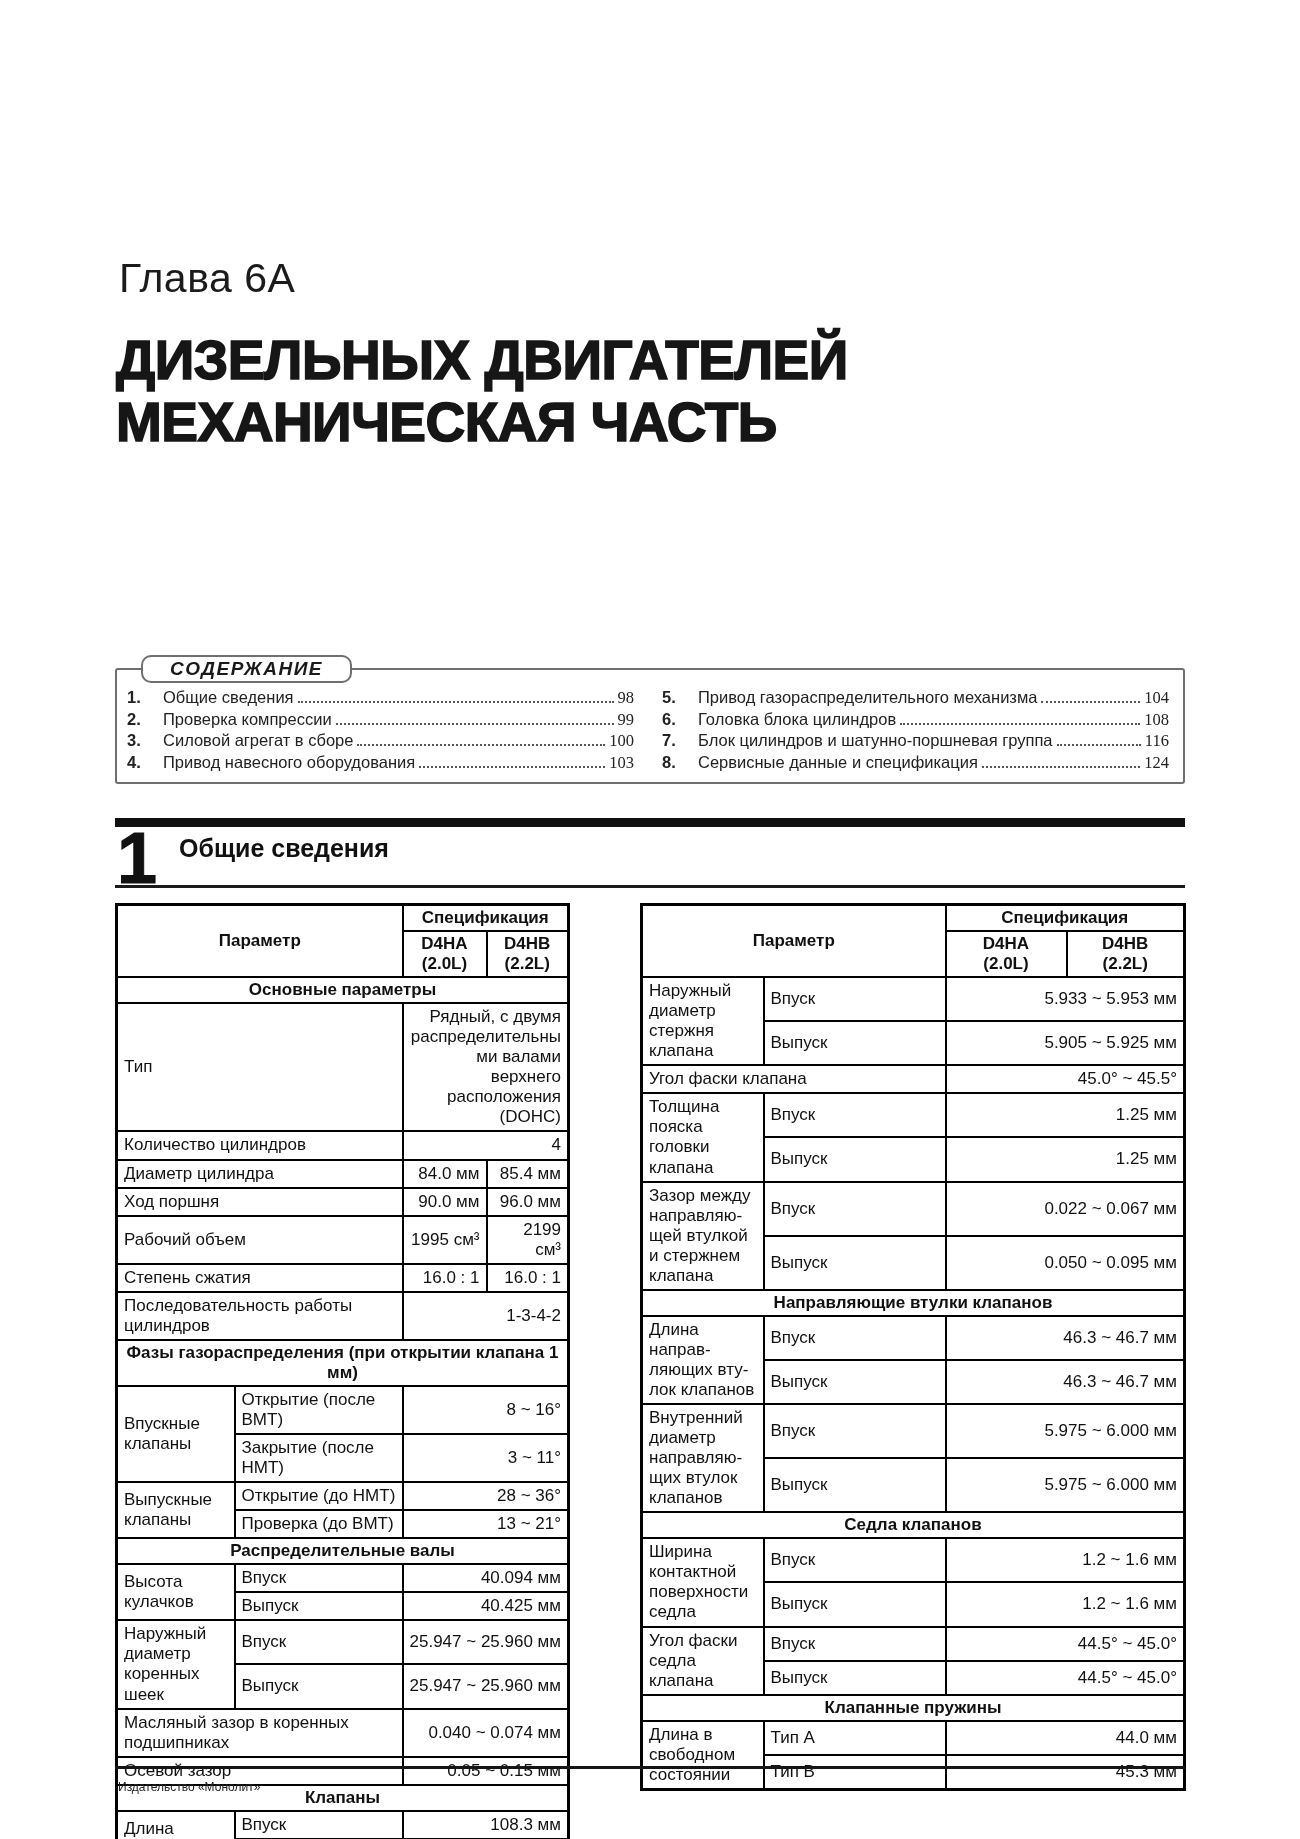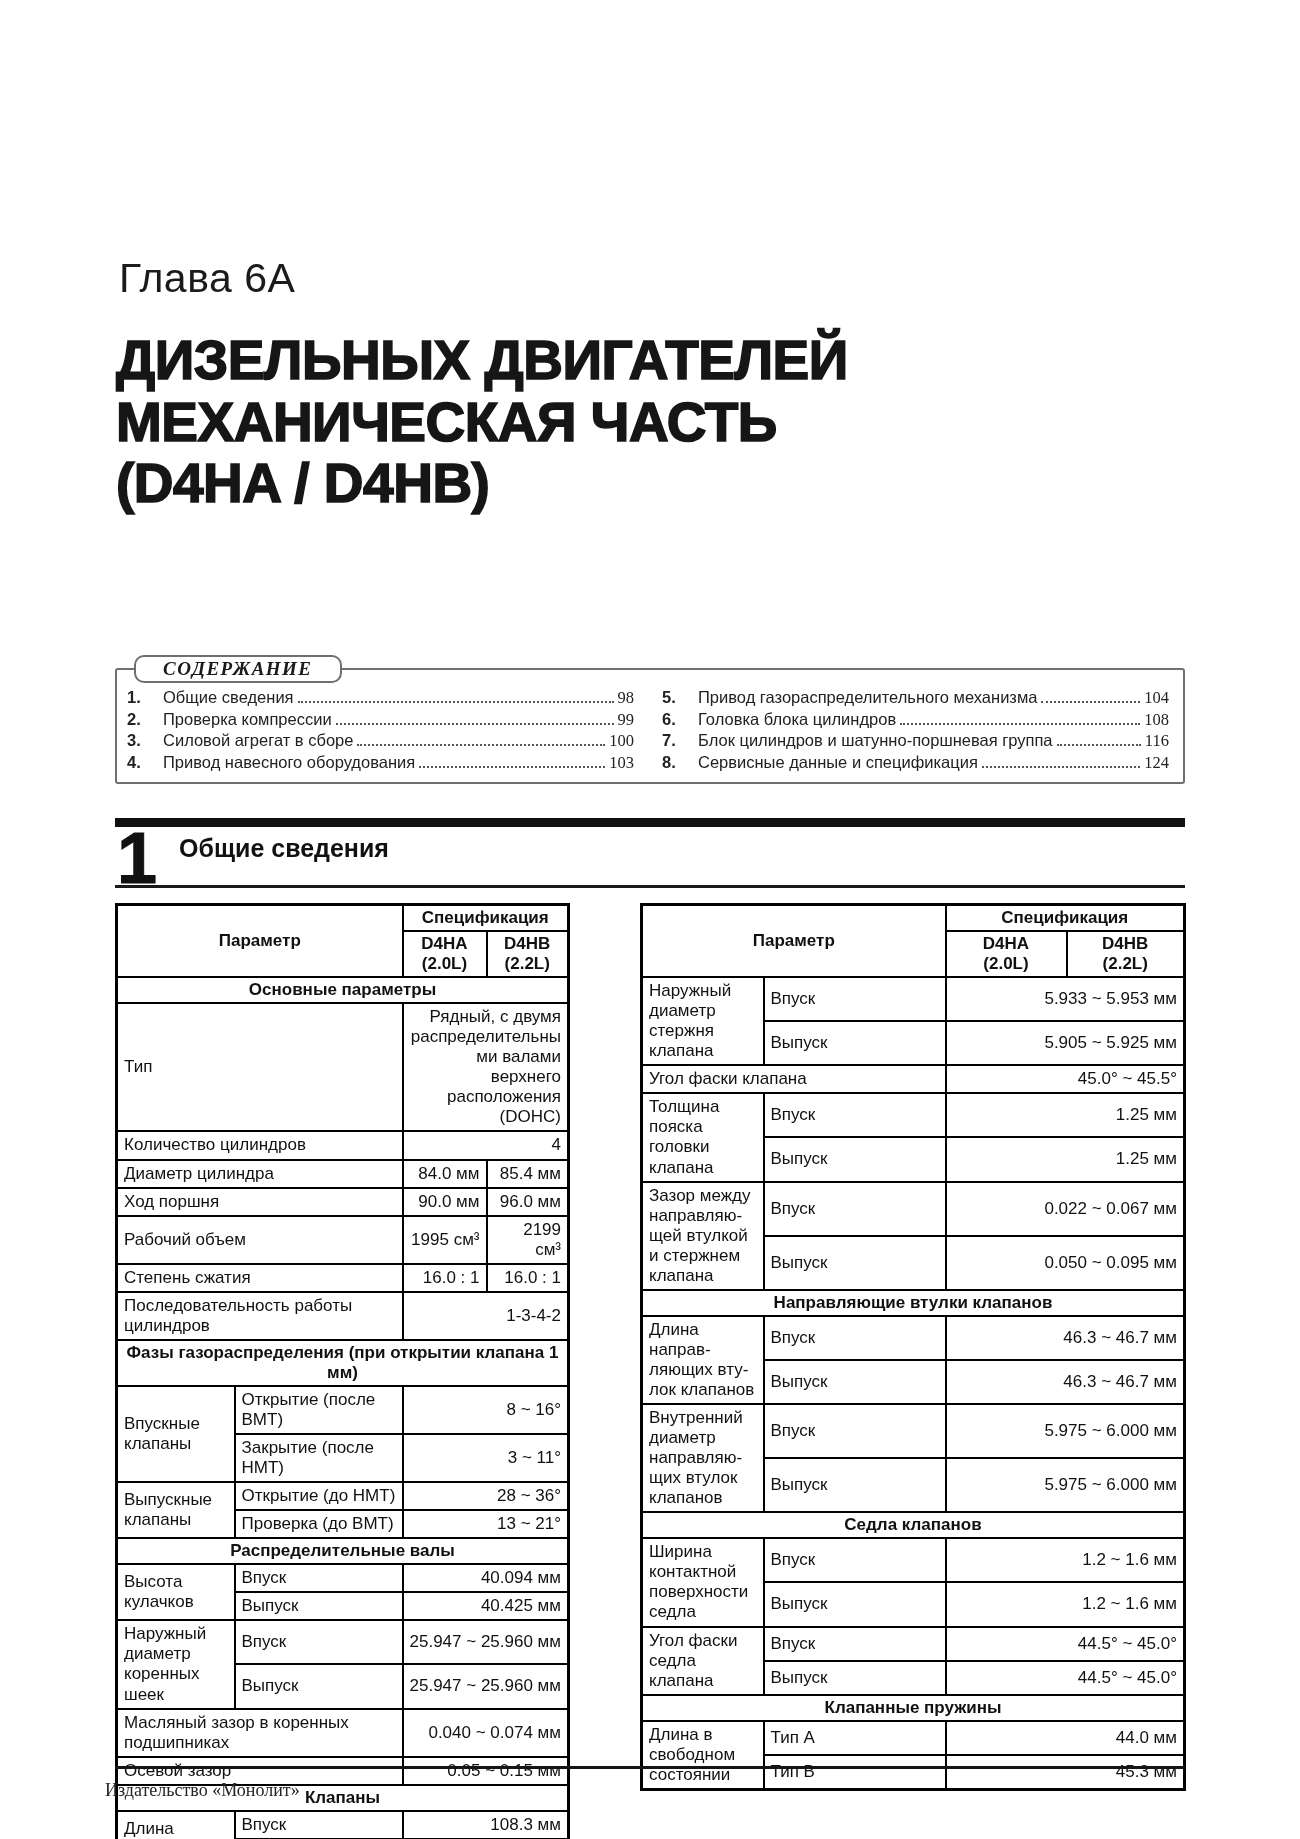--- a/index.html
+++ b/index.html
@@ -6,23 +6,23 @@
   .page{position:relative;width:1300px;height:1839px;background:#ffffff;
         font-family:"Liberation Sans",sans-serif;color:#141414;overflow:hidden;margin:0 auto;}
 
   .chapter{position:absolute;left:119px;top:210px;font-size:41px;letter-spacing:.5px;color:#1b1b1b;margin-top:45px;}
 
   .main-title{position:absolute;left:116px;top:330px;font-size:55px;font-weight:bold;
               line-height:1.12;letter-spacing:-.5px;color:#161616;-webkit-text-stroke:1.6px #161616;}
 
   .toc-box{position:absolute;left:115px;top:668px;width:1070px;box-sizing:border-box;
            border:2px solid #6f6f6f;border-radius:3px;padding:17px 14px 9px 10px;background:#fff;}
-  .toc-tab{position:absolute;top:-15px;left:17px;background:#fff;border:2px solid #6f6f6f;
+  .toc-tab{position:absolute;top:-15px;left:24px;background:#fff;border:2px solid #6f6f6f;
            border-radius:10px;padding:1px 27px;font-weight:bold;font-style:italic;
-           font-size:19px;letter-spacing:1.5px;color:#1a1a1a;font-family:Liberation Serif, serif;}
+           font-size:19px;letter-spacing:1.5px;color:#1a1a1a;}
   .toc-cols{display:flex;gap:28px;}
   .toc-col{flex:1;min-width:0;}
   .toc-item{display:flex;align-items:baseline;font-size:16.5px;line-height:20.5px;color:#222;}
   .toc-num{font-weight:bold;width:36px;flex:none;}
   .toc-dots{flex:1;border-bottom:2px dotted #555;margin:0 4px 3px 4px;min-width:12px;}
   .toc-page{flex:none;font-family:Liberation Serif, serif;}
 
   .sec-head{position:absolute;left:115px;top:818px;width:1070px;}
   .sec-bar{height:9px;background:#101010;}
   .sec-row{height:58px;display:flex;align-items:flex-start;overflow:visible;}
@@ -35,33 +35,32 @@
              border:3px solid #000;}
   table.spec td{border:2px solid #000;padding:3px 6px;font-size:17px;line-height:1.18;
                 vertical-align:middle;color:#111;overflow-wrap:break-word;}
   table.spec td.hc{text-align:center;font-weight:bold;padding:2px 4px;}
   table.spec td.sec{text-align:center;font-weight:bold;padding:2px 8px;}
   table.spec td.c{text-align:right;}
   table.spec.left{left:115px;top:903px;width:455px;}
   table.spec.right{left:640px;top:903px;width:546px;}
 
   .footer-line{position:absolute;left:115px;top:1766px;width:1070px;height:3px;background:#151515;}
-  .footer-text{position:absolute;left:105px;top:1780px;font-size:18px;color:#242424;font-family:Liberation Serif, serif;}
+  .footer-text{position:absolute;left:118px;top:1780px;font-size:12px;color:#242424;}
 </style>
 </head>
 <body>
 
 <div class="page">
 
   <div class="chapter">Глава 6А</div>
 
   <div class="main-title">
     <div>ДИЗЕЛЬНЫХ ДВИГАТЕЛЕЙ</div>
     <div>МЕХАНИЧЕСКАЯ ЧАСТЬ</div>
-    <div>(D4HA / D4HB)</div>
   </div>
 
   <div class="toc-box">
     <div class="toc-tab">СОДЕРЖАНИЕ</div>
     <div class="toc-cols">
       <div class="toc-col">
         <div class="toc-item">
           <span class="toc-num">1.</span>
           <span class="toc-label">Общие сведения</span>
           <span class="toc-dots"></span>

